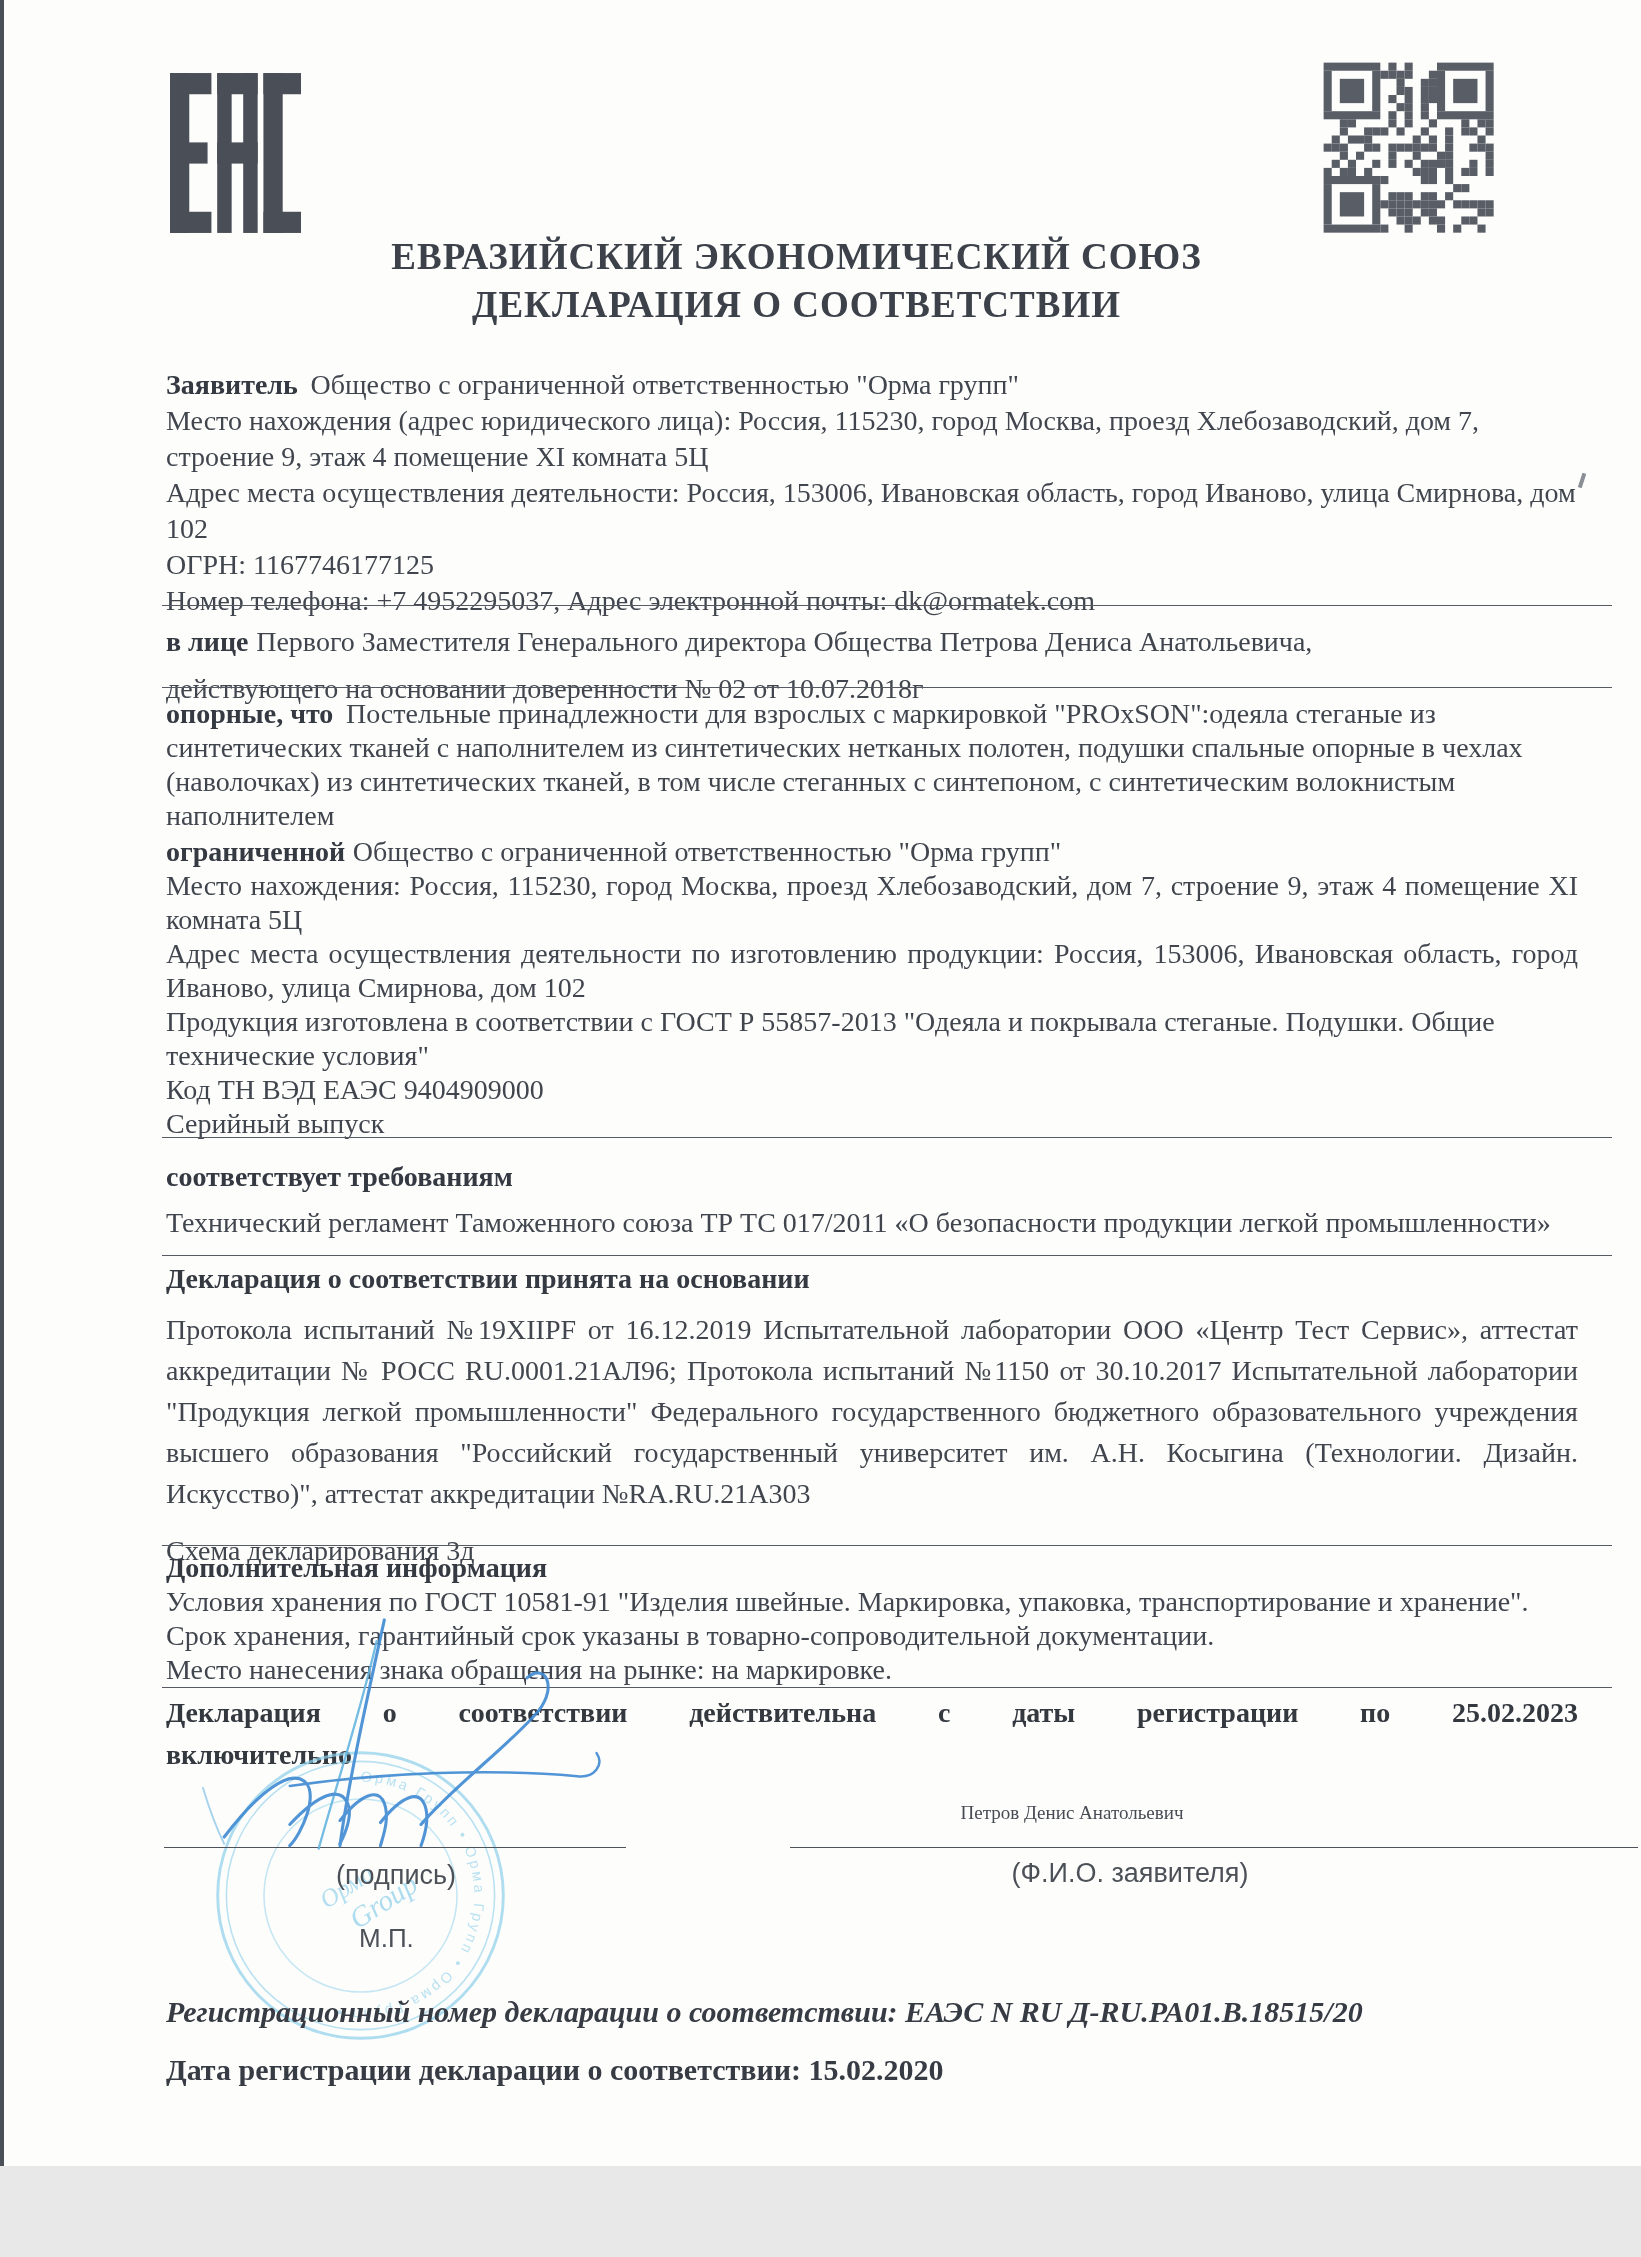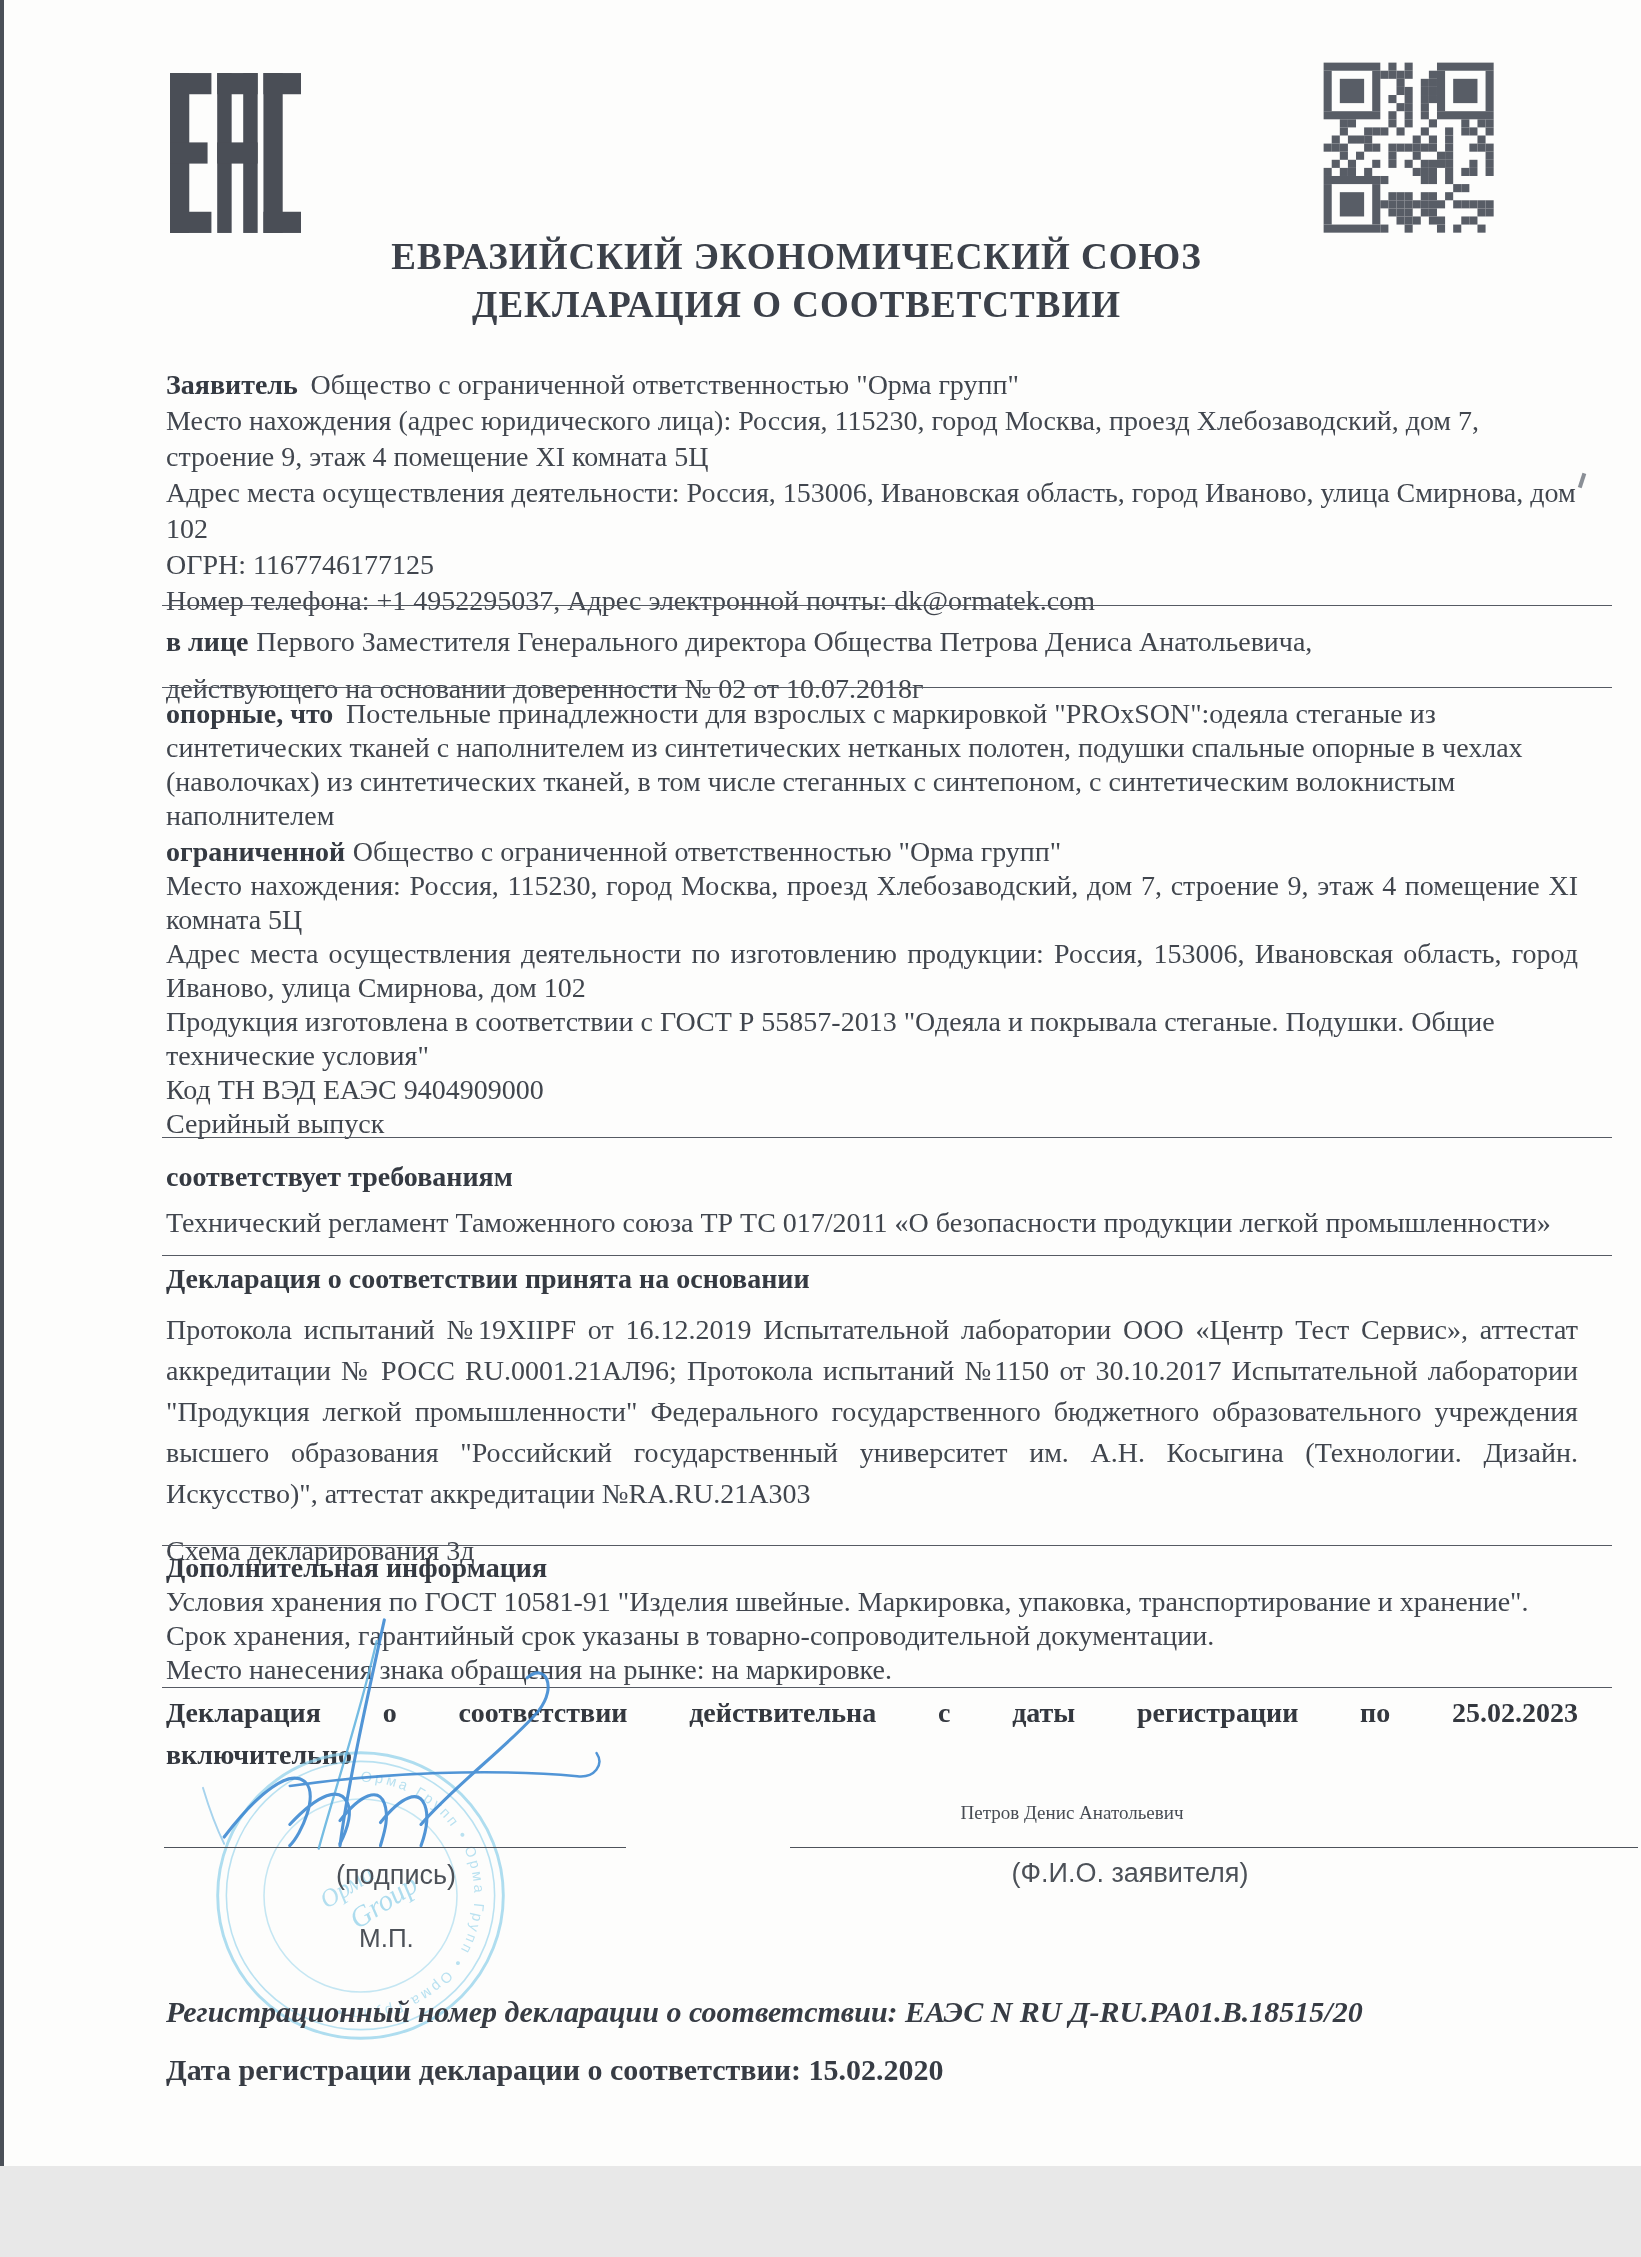--- a/index.html
+++ b/index.html
@@ -248,21 +248,21 @@
   <div class="titles">
     <div class="title1">ЕВРАЗИЙСКИЙ ЭКОНОМИЧЕСКИЙ СОЮЗ</div>
     <div class="title2">ДЕКЛАРАЦИЯ О СООТВЕТСТВИИ</div>
   </div>
 
   <div class="sec" id="sec-applicant">
     <p><span class="lbl">Заявитель</span><span>Общество с ограниченной ответственностью "Орма групп"</span></p>
     <p>Место нахождения (адрес юридического лица): Россия, 115230, город Москва, проезд Хлебозаводский, дом 7, строение 9, этаж 4 помещение XI комната 5Ц</p>
     <p>Адрес места осуществления деятельности: Россия, 153006, Ивановская область, город Иваново, улица Смирнова, дом 102</p>
     <p>ОГРН: 1167746177125</p>
-    <p>Номер телефона: +1 4952295037, Адрес электронной почты: dk@ormatek.com</p>
+    <p>Номер телефона: +7 4952295037, Адрес электронной почты: dk@ormatek.com</p>
   </div>
   <div class="rule" style="top:605px;"></div>
 
   <div class="sec" id="sec-person">
     <p><span class="lbl-tight">в лице</span><span>Первого Заместителя Генерального директора Общества Петрова Дениса Анатольевича,</span></p>
     <p>действующего на основании доверенности № 02 от 10.07.2018г</p>
   </div>
   <div class="rule" style="top:687px;"></div>
 
   <div class="sec" id="sec-declares">

